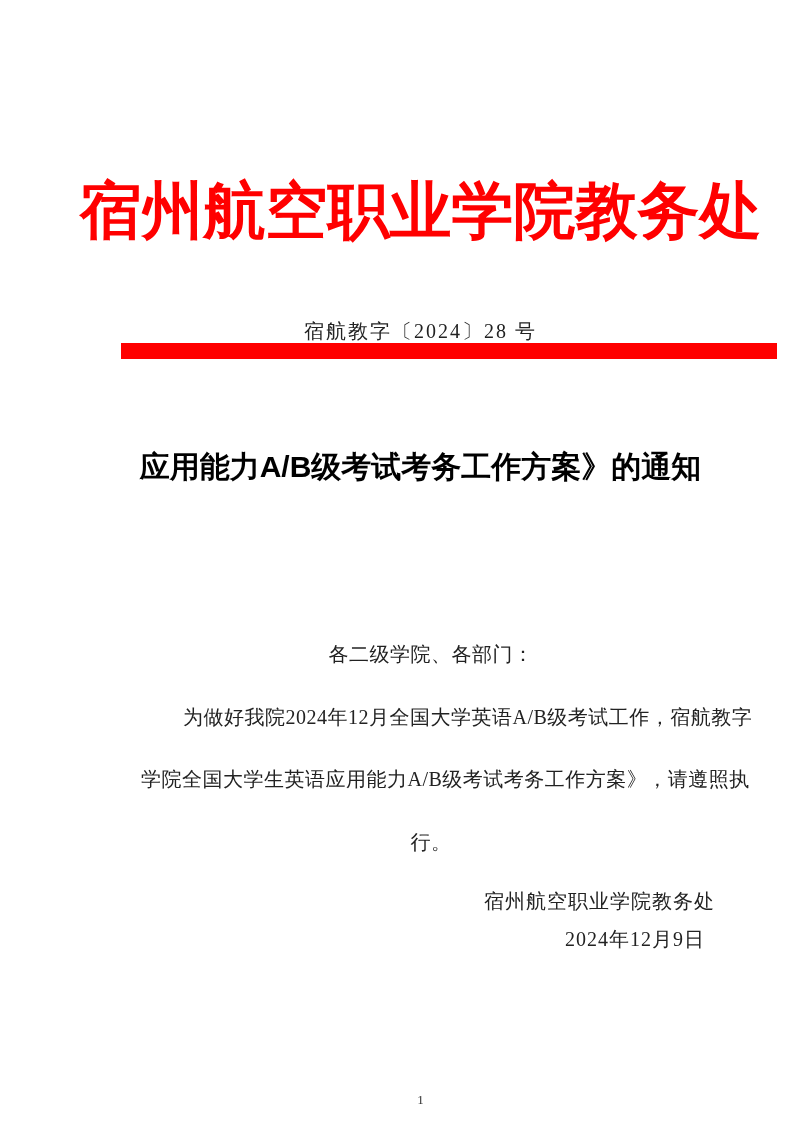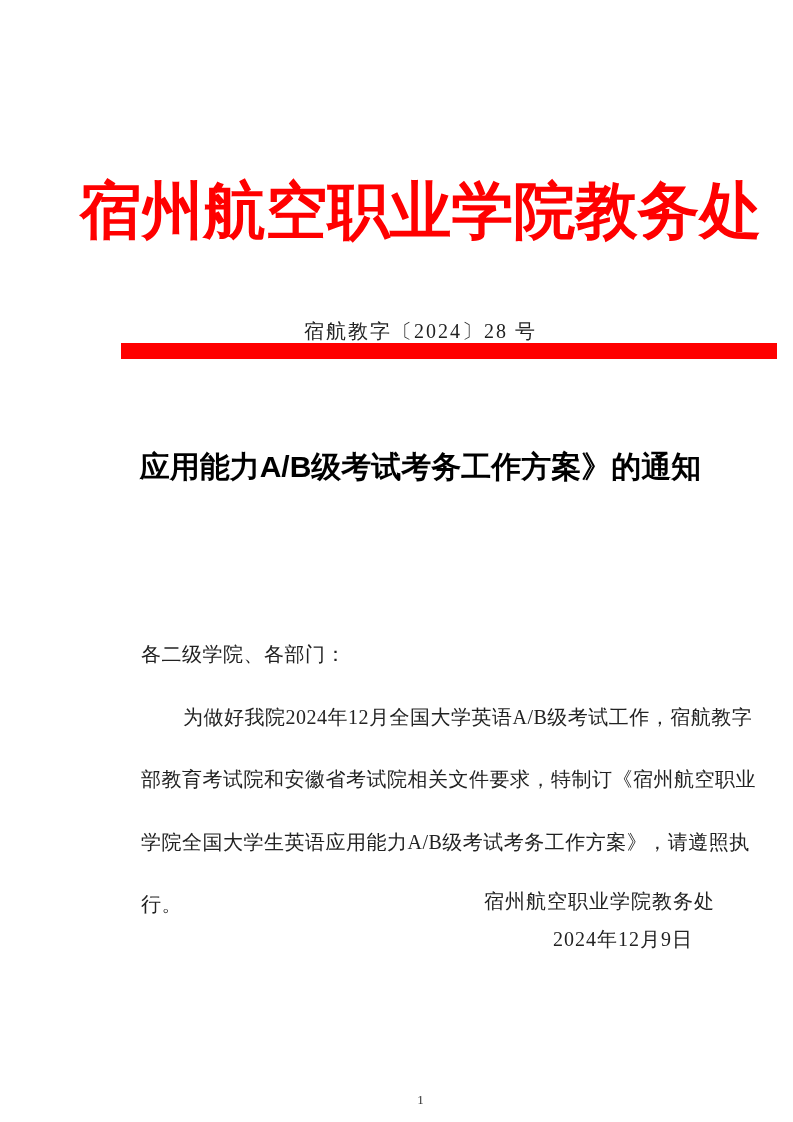--- a/index.html
+++ b/index.html
@@ -60,36 +60,37 @@
     top: 585px;
     left: 93px;
     width: 620px;
     font-size: 20px;
     line-height: 42.5px;
     color: #222222;
   }
   .body-line {
     white-space: nowrap;
     letter-spacing: 0.5px;
+    text-align: center;
   }
   .body-line.indent { text-indent: 42px; }
   .sig-org {
     position: absolute;
     top: 851px;
     right: 90px;
     font-size: 20px;
     line-height: 28px;
     letter-spacing: 1px;
     color: #222222;
     white-space: nowrap;
   }
   .sig-date {
     position: absolute;
     top: 889px;
-    right: 112px;
+    right: 100px;
     font-size: 20px;
     line-height: 28px;
     letter-spacing: 1px;
     color: #222222;
     white-space: nowrap;
   }
   .page-number {
     position: absolute;
     top: 1056px; left: 0; right: 0;
     text-align: center;
@@ -108,21 +109,20 @@
 
   <div class="divider"></div>
 
   <div class="notice-title">
     <div class="title-line">应用能力A/B级考试考务工作方案》的通知</div>
   </div>
 
   <div class="body-block">
     <div class="body-line">各二级学院、各部门：</div>
     <div class="body-line indent">为做好我院2024年12月全国大学英语A/B级考试工作，宿航教字</div>
-    <div class="body-line">部教育考试院和安徽省考试院相关文件要求，特制订《宿州航空职业</div>
     <div class="body-line">学院全国大学生英语应用能力A/B级考试考务工作方案》，请遵照执</div>
     <div class="body-line">行。</div>
   </div>
 
   <div class="sig-org">宿州航空职业学院教务处</div>
 
   <div class="sig-date">2024年12月9日</div>
 
   <div class="page-number">1</div>
 

